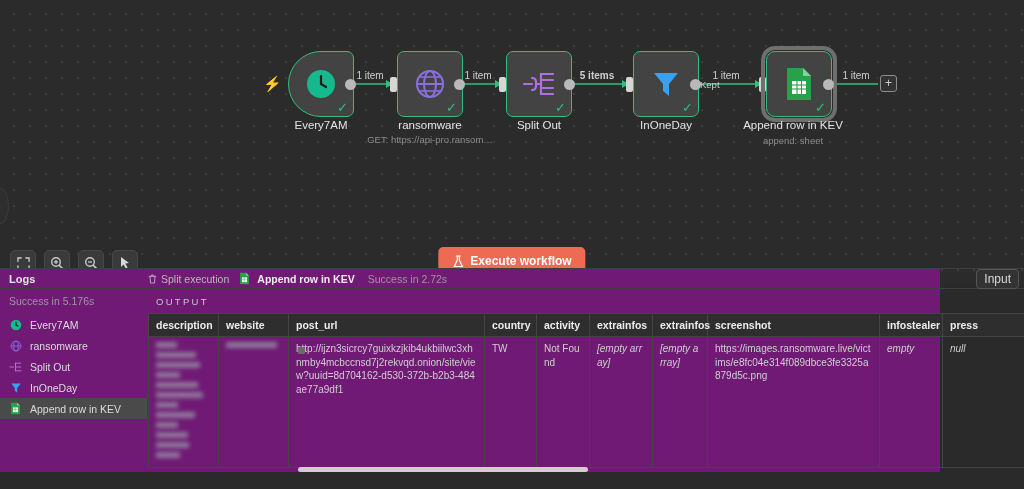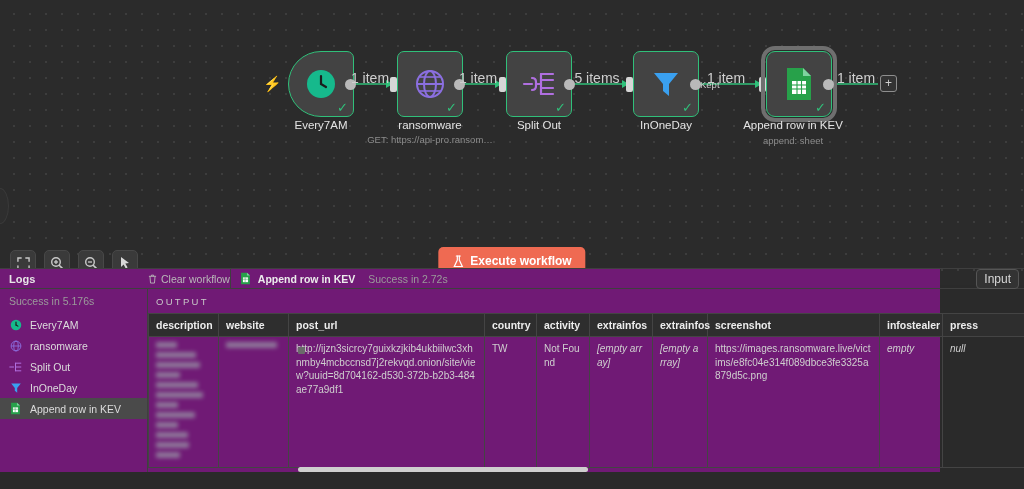--- a/index.html
+++ b/index.html
@@ -73,21 +73,21 @@
   
   .dot-out {
     position: absolute; width: 11px; height: 11px;
     border-radius: 50%; background: #b9b9b9;
   }
   .plug-in {
     position: absolute; width: 7px; height: 15px;
     border-radius: 2px; background: #d6d6d6;
   }
   .conn-label {
-    position: absolute; color: #cfcfcf; font-size: 14px;
+    position: absolute; color: #cfcfcf; font-size: 10px;
     white-space: nowrap; transform: translateX(-50%);
   }
   .kept-label {
     position: absolute; color: #cfcfcf; font-size: 9.5px; white-space: nowrap;
   }
   .bolt {
     position: absolute; color: #ef6a52; font-size: 15px; line-height: 1;
   }
   .add-btn {
     position: absolute; width: 17px; height: 17px;
@@ -287,21 +287,21 @@
       <span class="check">✓</span>
     </div>
     <div class="dot-out" style="left:823px; top:79px;"></div>
     <div class="node-label" style="left:793px; top:119px;">Append row in KEV</div>
     <div class="node-sublabel" style="left:793px; top:135px;">append: sheet</div>
 
     <div class="add-btn" style="left:880px; top:75px;">+</div>
 
     <div class="conn-label" style="left:370px; top:70px;">1 item</div>
     <div class="conn-label" style="left:478px; top:70px;">1 item</div>
-    <div class="conn-label" style="left:597px; top:70px;">5 items</div>
+    <div class="conn-label" style="left:597px; top:70px;font-weight:bold;">5 items</div>
     <div class="conn-label" style="left:726px; top:70px;">1 item</div>
     <div class="conn-label" style="left:856px; top:70px;">1 item</div>
 
     <div class="canvas-tools">
       <div class="tool-btn">
         <svg width="13" height="13" viewBox="0 0 14 14">
           <g stroke="#c9c9c9" stroke-width="1.5" fill="none" stroke-linecap="round">
             <path d="M1 4.5 V1 H4.5"></path>
               <path d="M9.5 1 H13 V4.5"></path>
             <path d="M13 9.5 V13 H9.5"></path>
@@ -347,21 +347,21 @@
     <div class="logs-headbar">
       <div class="logs-title">Logs</div>
       <div class="clear-exec">
         <svg width="9" height="10" viewBox="0 0 10 11">
           <g stroke="#b9b9b9" stroke-width="1" fill="none">
             <line x1="1" y1="2.5" x2="9" y2="2.5"></line>
             <path d="M2.2 2.5 L2.8 10 h4.4 L7.8 2.5"></path>
             <path d="M3.8 2.5 V1.2 h2.4 V2.5"></path>
           </g>
         </svg>
-        <span>Clear workflow</span>
+        <span>Split execution</span>
       </div>
       <div class="headbar-right">
         <svg width="11" height="13" viewBox="0 0 30 34">
           <path d="M3 1 h16 l8 8 v24 h-24 z" fill="#27a14a"></path>
           <path d="M19 1 l8 8 h-8 z" fill="#7fd3a0"></path>
           <rect x="8" y="14" width="14" height="13" fill="#fff"></rect>
           <g stroke="#27a14a" stroke-width="1.4">
             <line x1="8" y1="19" x2="22" y2="19"></line>
             <line x1="14" y1="14" x2="14" y2="27"></line>
           </g>

